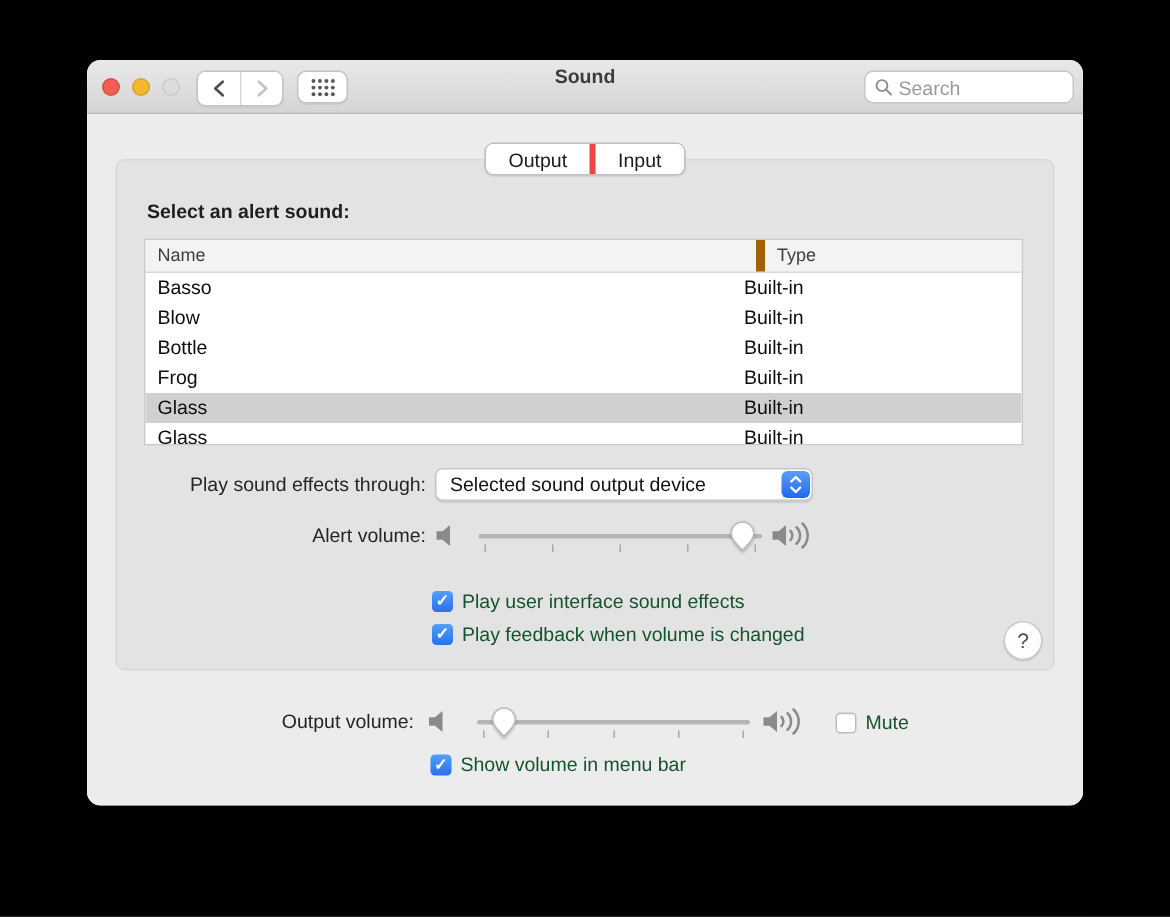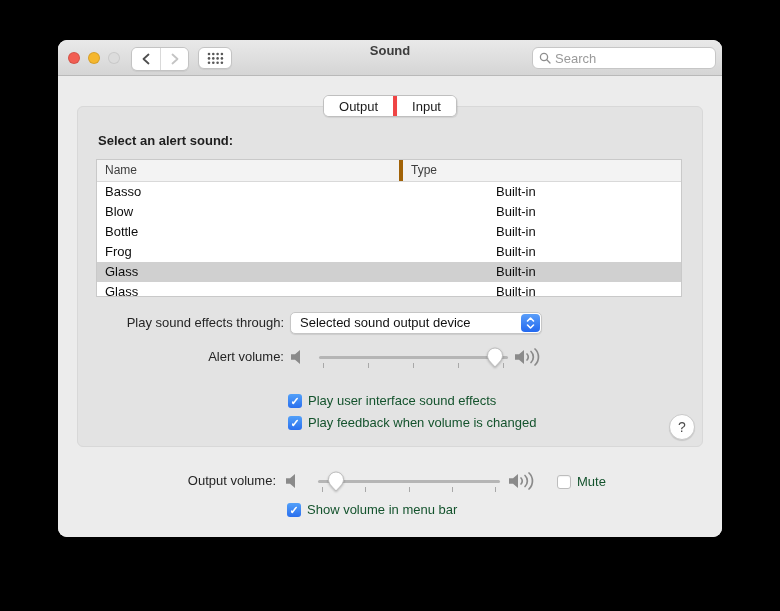--- a/index.html
+++ b/index.html
@@ -27,21 +27,21 @@
   .navbtn { width:28px; height:22px; background:#fff; border:none;
     display:flex; align-items:center; justify-content:center; padding:0; }
   .navbtn + .navbtn { border-left:1px solid #d9d9d9; }
   .gridbtn { position:absolute; left:140px; top:7px; width:34px; height:22px;
     background:#fff; border:1px solid #c3c3c3; border-radius:6px;
     display:flex; align-items:center; justify-content:center; padding:0;
     box-shadow:0 1px 1px rgba(0,0,0,.06); }
   .wintitle { position:absolute; left:0; right:0; top:0; height:20px;
     display:flex; align-items:center; justify-content:center;
     font-size:13px; color:#3c3c3c; pointer-events:none;font-weight:bold; }
-  .search { position:absolute; right:6px; top:7px; width:184px; height:22px;
+  .search { position:absolute; right:6px; top:7px; width:140px; height:22px;
     background:#fff; border:1px solid #c6c6c6; border-radius:6px;
     display:flex; align-items:center; padding:0 6px; gap:4px; }
   .search .ph { font-size:13px; color:#9a9a9a; }
 
   
   .content { position:relative; height:461px; background:#ececec; }
 
   .tabsbar { position:absolute; top:19px; left:50%; transform:translateX(-50%);
     display:flex; height:22px; border-radius:6px; overflow:hidden;
     border:1px solid #bfbfbf; background:#fff;
@@ -56,21 +56,21 @@
     background:#e3e3e3; border:1px solid #d8d8d8; border-radius:6px; }
 
   .heading { position:absolute; left:20px; top:26px; font-size:13px;
     font-weight:bold; color:#1e1e1e; }
 
   .table { position:absolute; left:18px; top:52px; width:586px; height:138px;
     background:#fff; border:1px solid #c9c9c9; overflow:hidden; }
   .thead { display:flex; height:22px; background:#f3f3f3;
     border-bottom:1px solid #d9d9d9; }
   .th { font-size:12px; color:#3d3d3d; line-height:21px; padding-left:8px; }
-  .th.name { width:306px; border-right:4px solid #a16207; }
+  .th.name { width:413px; border-right:6px solid #a16207; }
   .th.type { flex:1; }
   .trow { display:flex; height:20px; background:#fff;gap:40px; }
   .trow.selected { background:#d0d0d0; }
   .td { font-size:13px; color:#0d0d0d; line-height:20px; padding-left:8px; }
   .td.name { width:351px; }
   .td.type { flex:1; }
 
   .rowlabel { position:absolute; font-size:13px; color:#252525;
     text-align:right; line-height:22px; }
 

